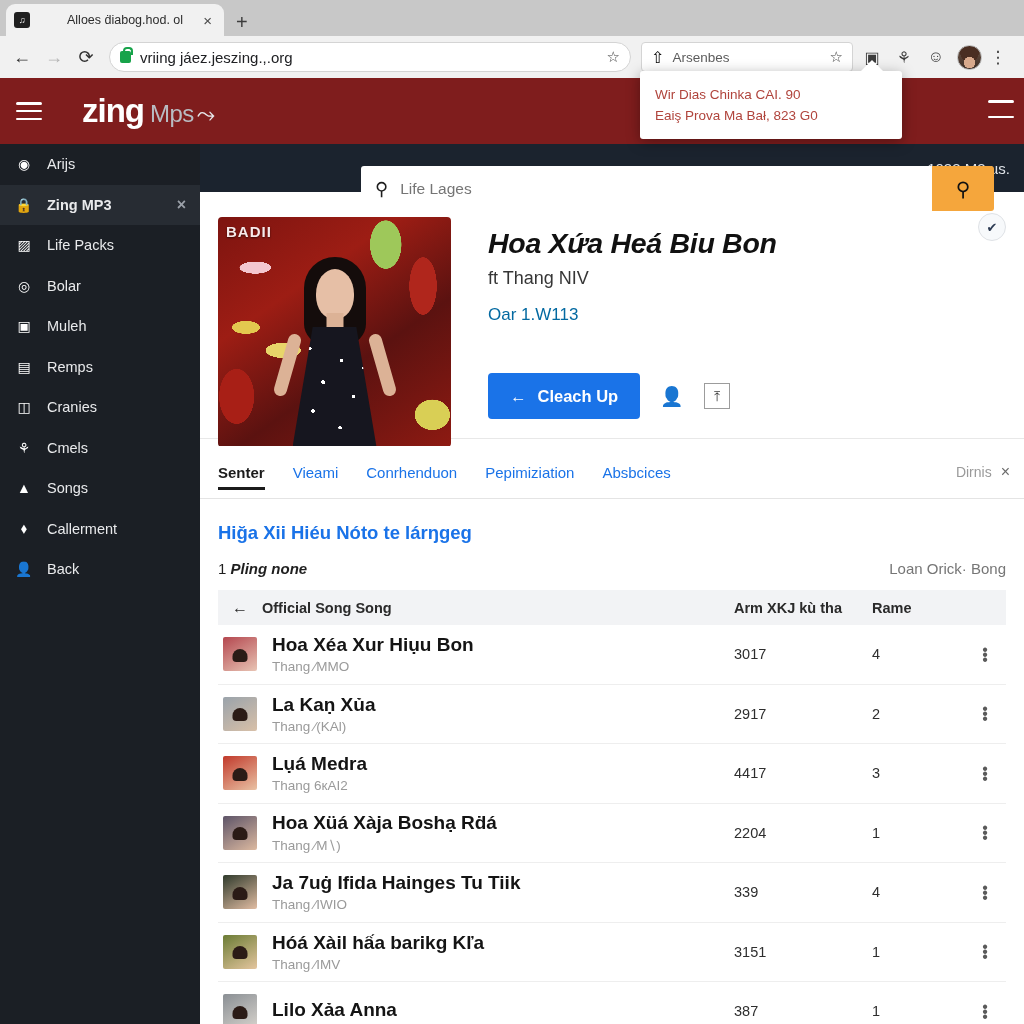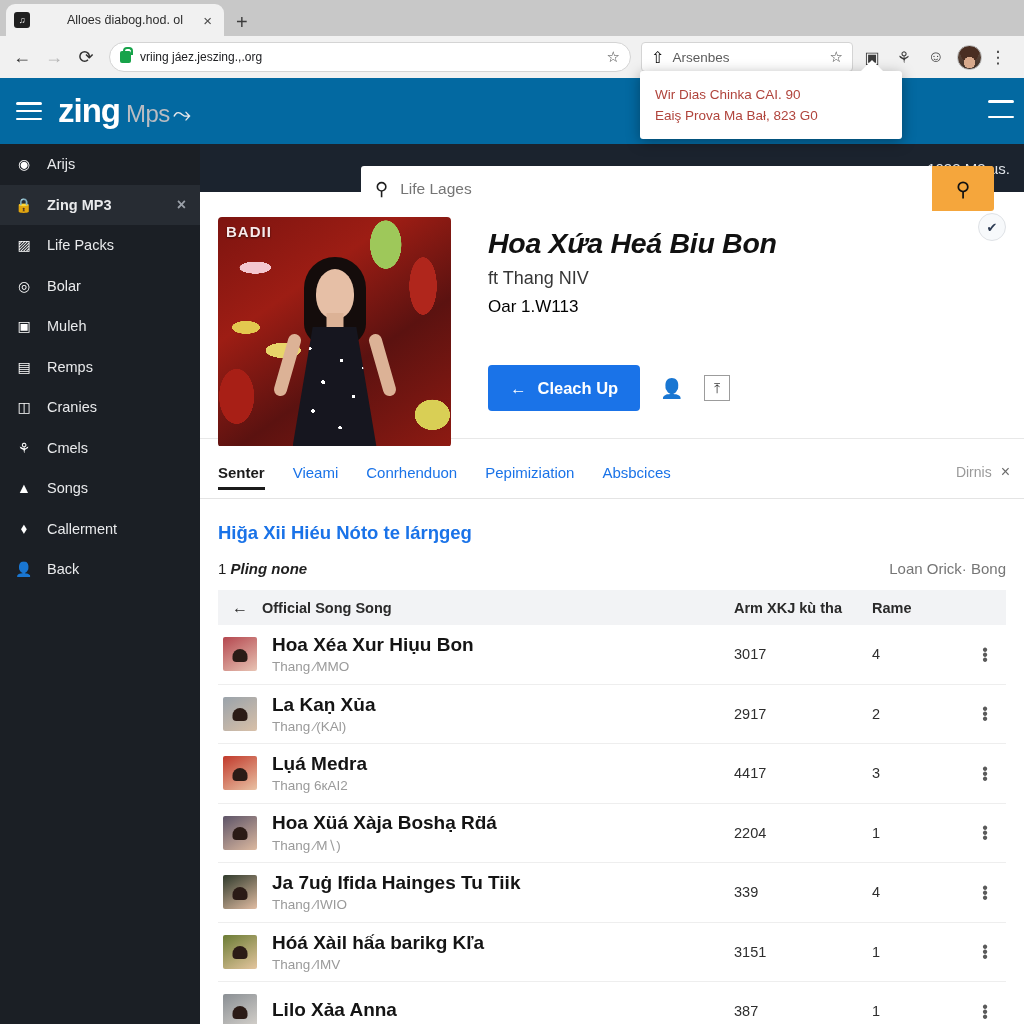--- a/index.html
+++ b/index.html
@@ -59,21 +59,21 @@
     width: 11px; height: 12px; background: #17a34a;
     border-radius: 2px; margin-right: 9px; flex: 0 0 auto;
     position: relative;
   }
   .lock-icon::before {
     content: ""; position: absolute; top: -4px; left: 2.5px;
     width: 6px; height: 6px; border: 2px solid #17a34a;
     border-bottom: none; border-radius: 4px 4px 0 0;
   }
   #omnibox-url {
-    flex: 1 1 auto; font-size: 12px; color: #202124;
+    flex: 1 1 auto; font-size: 15px; color: #202124;
     white-space: nowrap; overflow: hidden;
   }
   .star-icon { font-size: 15px; color: #444; padding-left: 6px; }
 
   #secondbox {
     flex: 0 0 auto; width: 212px; height: 30px; background: #fff;
     border: 1px solid #d4d4d4; border-radius: 4px;
     display: flex; align-items: center; padding: 0 9px;
     margin-left: 8px; gap: 8px;
   }
@@ -115,23 +115,23 @@
   .popup-line {
     font-size: 13.5px; color: #b0443c; line-height: 21px;
     white-space: nowrap;
   }
 
   
   #page { position: relative; width: 1024px; height: 946px; background: #fff; }
 
   
   #site-header {
-    height: 66px; background: #0369a1;
+    height: 66px; background: #7f1d1d;
     display: flex; align-items: center; padding: 0 16px;
-    position: relative; z-index: 20;
+    position: relative; z-index: 20; gap: 24px;
   }
   #hamburger {
     width: 26px; height: 18px; display: flex; flex-direction: column;
     justify-content: space-between; margin-right: 16px; flex: 0 0 auto;
   }
   #hamburger span { display: block; height: 2.5px; background: #fff; border-radius: 2px; }
   #brand { display: flex; align-items: baseline; gap: 6px; flex: 0 0 auto; }
   #brand-zing { font-size: 33px; font-weight: 700; color: #fff; letter-spacing: -1px; }
   #brand-mps { font-size: 24px; font-weight: 400; color: #b9bcc2; letter-spacing: -.5px; }
   #brand-mark { font-size: 23px; color: #e8e9ec; margin-left: -3px; }
@@ -246,21 +246,21 @@
   #fig-armR { right: 2px; transform: rotate(-16deg); }
   #album-badge {
     position: absolute; left: 8px; top: 6px;
     font-size: 15px; font-weight: 700; color: #f7eaea;
     letter-spacing: 1px; text-shadow: 0 1px 2px rgba(0,0,0,.6);
   }
 
   #hero-info { flex: 1 1 auto; padding-left: 37px; padding-top: 10px; }
   #hero-title { font-size: 28.5px; font-weight: 700; color: #111; letter-spacing: -.3px; font-style: italic; }
   #hero-sub { font-size: 18px; color: #363636; margin-top: 8px; }
-  #hero-meta { font-size: 17px; color: #000000; margin-top: 8px; }
+  #hero-meta { font-size: 17px; color: #0369a1; margin-top: 16px; }
 
   #hero-actions { display: flex; align-items: center; gap: 19px; margin-top: 48px; }
   #primary-btn {
     height: 46px; padding: 0 22px; background: #1a73e8; color: #fff;
     border: none; border-radius: 4px; font-family: "Liberation Sans", sans-serif;
     font-size: 16.5px; font-weight: 700; display: flex; align-items: center;
     gap: 11px; cursor: pointer;
   }
   .hero-ico {
     width: 26px; height: 26px; display: flex; align-items: center;

